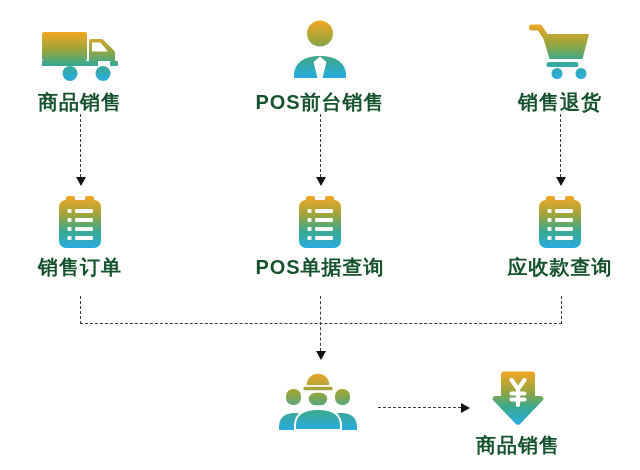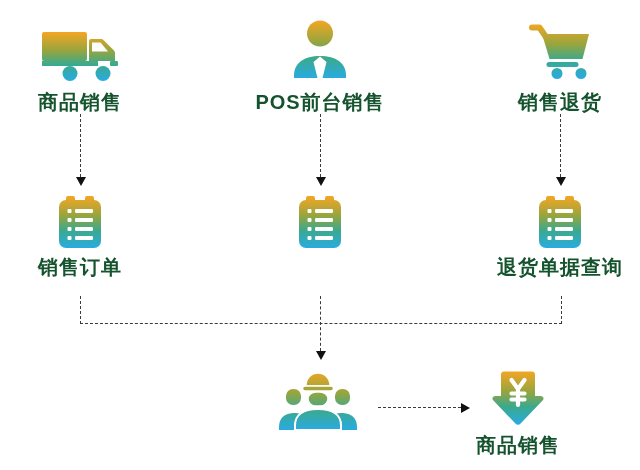--- a/index.html
+++ b/index.html
@@ -157,21 +157,22 @@
       <rect x="8.5" y="22" width="4" height="4" rx="1"></rect>
         <rect x="16" y="22" width="18" height="4" rx="1.2"></rect>
       <rect x="8.5" y="31" width="4" height="4" rx="1"></rect>
         <rect x="16" y="31" width="18" height="4" rx="1.2"></rect>
       <rect x="8.5" y="40" width="4" height="4" rx="1"></rect>
         <rect x="16" y="40" width="18" height="4" rx="1.2"></rect>
     </g>
   </svg>
 
   <div class="lbl" style="left:0px;top:254px;">销售订单</div>
-  <div class="lbl" style="left:480px;top:254px;">退货单据查询</div>
+  <div class="lbl" style="left:240px;top:254px;">POS单据查询</div>
+  <div class="lbl" style="left:480px;top:254px;">应收款查询</div>
 
   <div class="bracket" style="left:80px;top:296px;width:480px;height:27px;"></div>
   <div class="v-dash head" style="left:320px;top:296px;height:55px;"></div>
 
   <svg class="node-icon" style="left:278px;top:368px;" width="80" height="62" viewBox="0 0 80 62">
     <defs>
       <linearGradient id="g7" x1="0" y1="2" x2="0" y2="62" gradientUnits="userSpaceOnUse">
         <stop offset="0" stop-color="#f5a623"></stop>
           <stop offset="0.38" stop-color="#97a53e"></stop>
         <stop offset="0.66" stop-color="#3ba98d"></stop>

